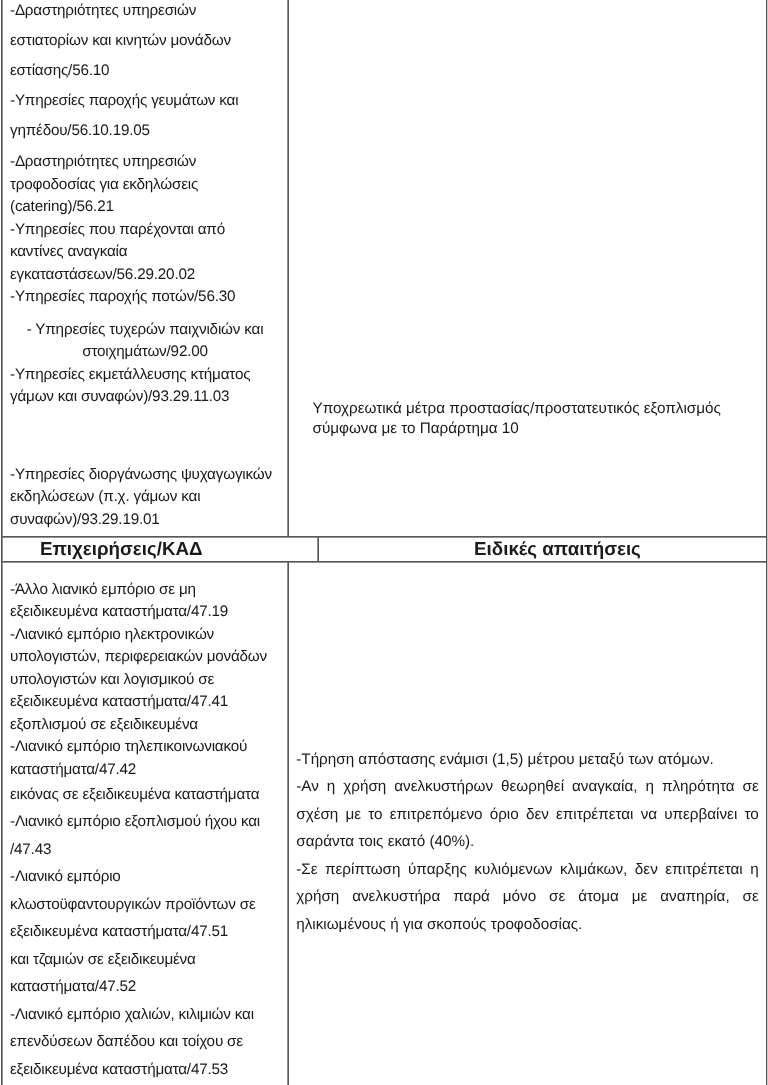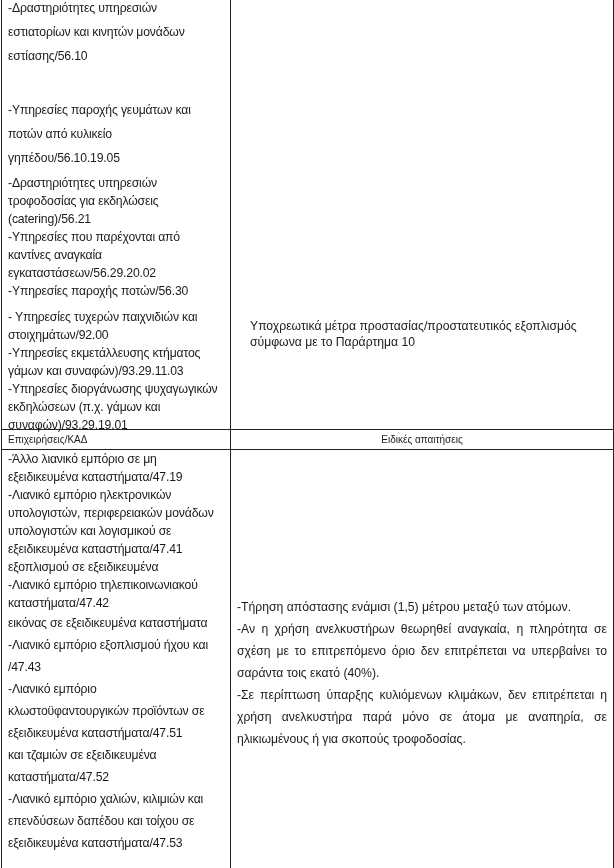--- a/index.html
+++ b/index.html
@@ -4,82 +4,81 @@
 <style>
   html, body { margin: 0; padding: 0; background: #ffffff; }
   body { width: 614px; height: 868px; overflow: hidden; position: relative;
          font-family: "Liberation Sans", "DejaVu Sans", sans-serif; color: #1a1a1a; }
   .tbl { position: absolute; left: 1px; top: -2px; width: 611px; border-left: 1.5px solid #222; border-right: 1.5px solid #222; }
   .row { display: flex; border-bottom: 1.5px solid #222; }
   .row.last { border-bottom: none; }
   .c1 { width: 229px; box-sizing: border-box; border-right: 1.5px solid #222; padding: 0 6px; }
   .c2 { flex: 1; box-sizing: border-box; padding: 0 6px; position: relative; }
   .item { font-size: 12.2px; letter-spacing: -0.15px; }
-  .hdr { font-weight: normal; font-size: 10px; height: 19px; line-height: 19px; }
+  .hdr { font-weight: bold; font-size: 15px; height: 19px; line-height: 19px; margin-left: 24px; }
   .hdr.c2 { text-align: center; }
   .right-text { font-size: 12.2px; line-height: 18px; }
   .just { text-align: justify; }
 </style>
 </head>
 <body>
 
 <div class="tbl">
   <div class="row" style="height:431px;">
     <div class="c1" id="upper-left" style="padding-top: 0px;">
         <div class="item" style="line-height: 24px; margin-top: -2px;">
           <div>-Δραστηριότητες υπηρεσιών</div>
           <div>εστιατορίων και κινητών μονάδων</div>
           <div>εστίασης/56.10</div>
         </div>
-        <div class="item" style="line-height: 24px; margin-top: 30px;">
+        <div class="item" style="line-height: 24px;">
           <div>-Υπηρεσίες παροχής γευμάτων και</div>
-          <div>ποτών από κυλικείο</div>
           <div>γηπέδου/56.10.19.05</div>
         </div>
         <div class="item" style="line-height: 18px; margin-top: 4px;">
           <div>-Δραστηριότητες υπηρεσιών</div>
           <div>τροφοδοσίας για εκδηλώσεις</div>
           <div>(catering)/56.21</div>
         </div>
         <div class="item" style="line-height: 18px;">
           <div>-Υπηρεσίες που παρέχονται από</div>
           <div>καντίνες αναγκαία</div>
           <div>εγκαταστάσεων/56.29.20.02</div>
         </div>
         <div class="item" style="line-height: 18px;">
           <div>-Υπηρεσίες παροχής ποτών/56.30</div>
         </div>
-        <div class="item" style="line-height: 18px; margin-top: 8px;">
+        <div class="item" style="line-height: 18px; margin-top: 8px; text-align: center;">
           <div>- Υπηρεσίες τυχερών παιχνιδιών και</div>
           <div>στοιχημάτων/92.00</div>
         </div>
         <div class="item" style="line-height: 18px;">
           <div>-Υπηρεσίες εκμετάλλευσης κτήματος</div>
           <div>γάμων και συναφών)/93.29.11.03</div>
         </div>
-        <div class="item" style="line-height: 18px;">
+        <div class="item" style="line-height: 18px; margin-top: 44px;">
           <div>-Υπηρεσίες διοργάνωσης ψυχαγωγικών</div>
           <div>εκδηλώσεων (π.χ. γάμων και</div>
           <div>συναφών)/93.29.19.01</div>
         </div>
       </div>
     <div class="c2">
       <div class="right-text" style="position:absolute; top:320px; left:19px; line-height:16px;">
         <div>Υποχρεωτικά μέτρα προστασίας/προστατευτικός εξοπλισμός</div>
         <div>σύμφωνα με το Παράρτημα 10</div>
       </div>
     </div>
   </div>
   <div class="row">
     <div class="c1 hdr">Επιχειρήσεις/ΚΑΔ</div>
     <div class="c2 hdr">Ειδικές απαιτήσεις</div>
   </div>
   <div class="row last" style="height:430px;">
     <div class="c1" id="lower-left" style="padding-top: 0px;">
-        <div class="item" style="line-height: 18px;">
+        <div class="item" style="line-height: 18px; margin-top: 12px;">
           <div>-Άλλο λιανικό εμπόριο σε μη</div>
           <div>εξειδικευμένα καταστήματα/47.19</div>
         </div>
         <div class="item" style="line-height: 18px;">
           <div>-Λιανικό εμπόριο ηλεκτρονικών</div>
           <div>υπολογιστών, περιφερειακών μονάδων</div>
           <div>υπολογιστών και λογισμικού σε</div>
           <div>εξειδικευμένα καταστήματα/47.41</div>
         </div>
         <div class="item" style="line-height: 18px;">

